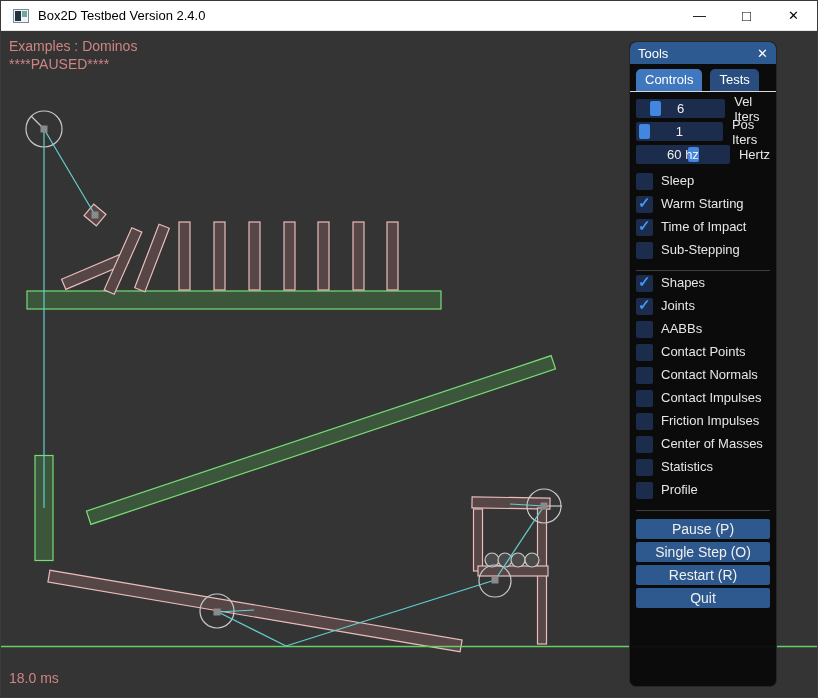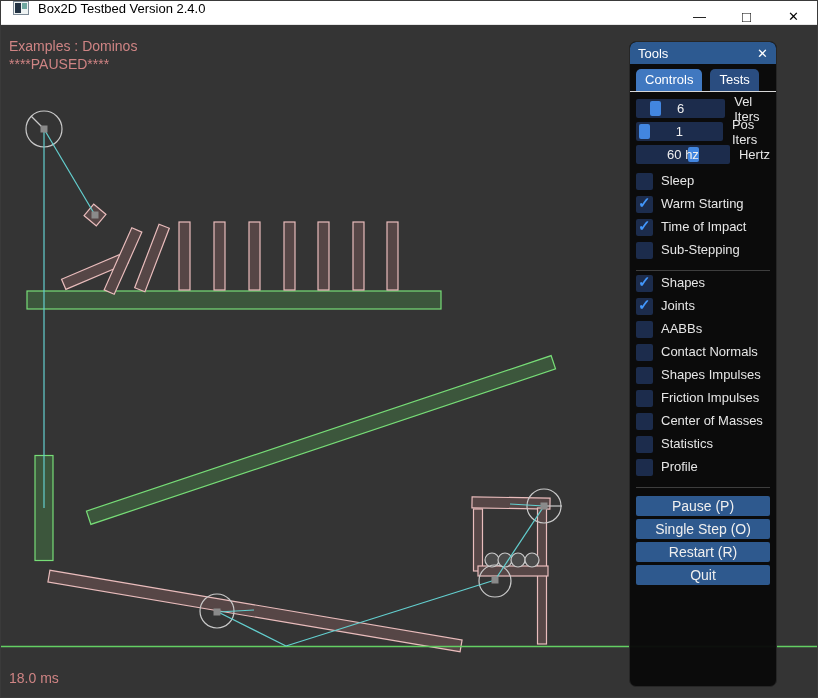--- a/index.html
+++ b/index.html
@@ -1,21 +1,21 @@
 <!DOCTYPE html>
 <html style="--titlebar: #2d5a91; --tab-active: #4078c0; --tab-inactive: #2a4d80; --frame: #1c2c4c; --grab: #4286e0; --check: #4296fa; --button: #2e598e; --background: #343434; --dynamic-stroke: #e9bcbc; --dynamic-fill: #564646; --static-stroke: #77dd77; --static-fill: #3c563c; --joint: #63cfcf; --circle-stroke: #c9c9c9; --anchor: #8a8a8a; --ground: #63d063; --overlay: #cf8484;"><head>
 <meta charset="utf-8">
 <style>
   html,body{margin:0;padding:0;background:#1e1e1e;}
   *{box-sizing:border-box;font-family:"Liberation Sans",sans-serif;}
   .window{position:relative;width:818px;height:698px;background:var(--background,#343434);
           border:1px solid #3a3a3a;overflow:hidden;}
   
-  .titlebar{position:absolute;top:0;left:0;right:0;height:24px;background:#ffffff;
-            display:flex;align-items:flex-start;color:#000;font-size:13px;border-bottom:1px solid #e6e6e6;}
+  .titlebar{position:absolute;top:0;left:0;right:0;height:30px;background:#ffffff;
+            display:flex;align-items:center;color:#000;font-size:13px;border-bottom:1px solid #e6e6e6;}
   .app-icon{width:16px;height:14px;margin:0 9px 0 12px;display:inline-block;position:relative;
             border:1px solid #7d8a96;background:#eef3f3;}
   .app-icon::before{content:"";position:absolute;left:1px;top:1px;width:6px;height:10px;background:#223243;}
   .app-icon::after{content:"";position:absolute;left:8px;top:1px;width:5px;height:6px;background:#6fa8a0;}
   .win-title{flex:0 0 auto;}
   .win-spacer{flex:1;}
   .win-btn{width:47px;height:30px;display:flex;align-items:center;justify-content:center;
            font-size:13px;color:#000;cursor:default;}
   .win-btn.max{font-size:15px;}
   
@@ -175,25 +175,29 @@
                 <span class="cb-check">✓</span>
               </span>
               <span>Joints</span>
             </div>
             <div class="cb-row">
               <span class="cb-box"></span>
               <span>AABBs</span>
             </div>
             <div class="cb-row">
               <span class="cb-box"></span>
+              <span>Contact Points</span>
+            </div>
+            <div class="cb-row">
+              <span class="cb-box"></span>
               <span>Contact Normals</span>
             </div>
             <div class="cb-row">
               <span class="cb-box"></span>
-              <span>Shapes Impulses</span>
+              <span>Contact Impulses</span>
             </div>
             <div class="cb-row">
               <span class="cb-box"></span>
               <span>Friction Impulses</span>
             </div>
             <div class="cb-row">
               <span class="cb-box"></span>
               <span>Center of Masses</span>
             </div>
             <div class="cb-row">

